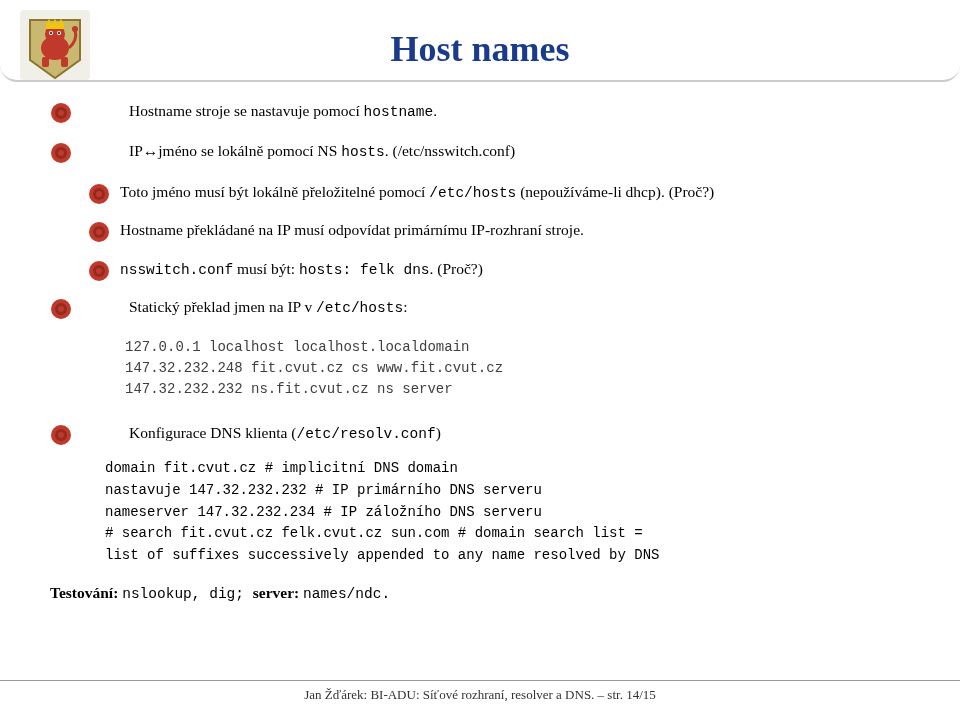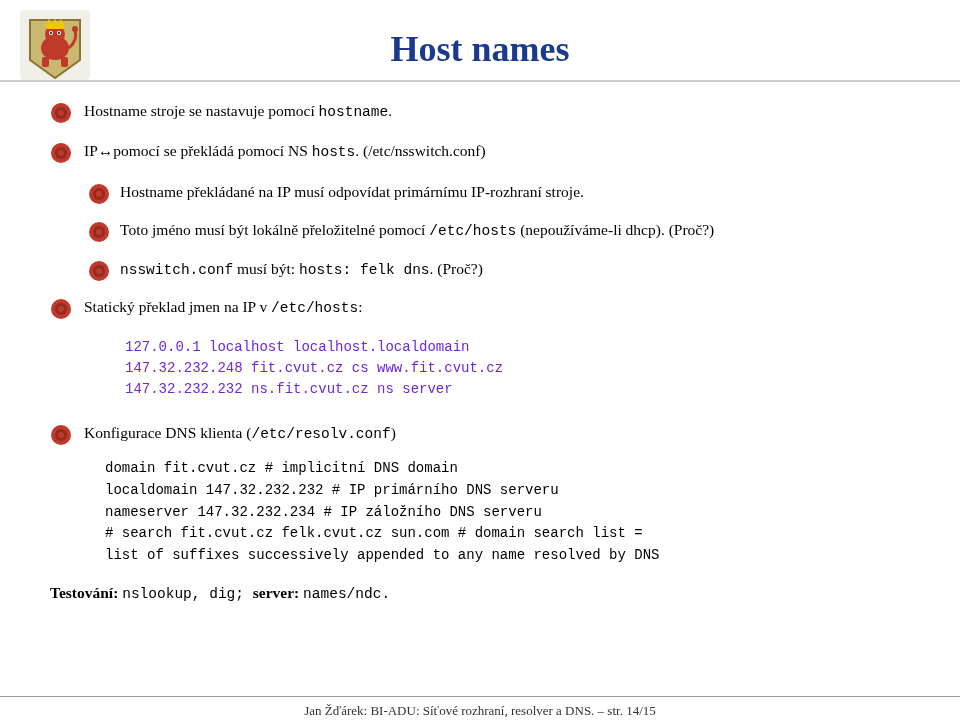--- a/index.html
+++ b/index.html
@@ -18,20 +18,21 @@
       background: #fff;
       position: relative;
     }
 
     
     .header {
       text-align: center;
       padding: 18px 60px 10px 60px;
       border-bottom: 2px solid #ccc;
       position: relative;
+      border-radius: 17px;
     }
 
     .logo {
       position: absolute;
       left: 20px;
       top: 10px;
       width: 70px;
       height: 70px;
     }
 
@@ -48,20 +49,21 @@
       padding: 18px 60px 10px 50px;
     }
 
     
     .bullet-item {
       display: flex;
       align-items: flex-start;
       margin-bottom: 10px;
       font-size: 15.5px;
       line-height: 1.45;
+      gap: 45px;
     }
 
     .bullet-icon {
       flex-shrink: 0;
       margin-right: 12px;
       margin-top: 2px;
     }
 
     .bullet-icon svg {
       width: 22px;
@@ -89,36 +91,36 @@
     }
 
     
     .code-block {
       font-family: 'Courier New', Courier, monospace;
       font-size: 14px;
       margin-left: 75px;
       margin-top: 4px;
       margin-bottom: 4px;
       line-height: 1.5;
-      color: #6d28d9;
+      color: #404040;
     }
 
     .code-block-dns {
       font-family: 'Courier New', Courier, monospace;
       font-size: 14px;
       margin-left: 55px;
       margin-top: 4px;
       line-height: 1.55;
       color: #000;
     }
 
     
     .footer {
       position: absolute;
-      bottom: 0;
+      bottom: 16px;
       left: 0;
       right: 0;
       border-top: 1px solid #999;
       padding: 6px 20px;
       font-size: 13px;
       color: #333;
       display: flex;
       justify-content: center;
       font-family: 'Times New Roman', Times, serif;
     }
@@ -189,47 +191,47 @@
 
     <div class="bullet-item">
       <div class="bullet-icon">
         <svg viewBox="0 0 22 22" xmlns="http://www.w3.org/2000/svg">
           <circle cx="11" cy="11" r="10" fill="#c0392b"></circle>
           <circle cx="11" cy="11" r="6" fill="#922b21"></circle>
           <circle cx="11" cy="11" r="3" fill="#c0392b"></circle>
         </svg>
       </div>
       <div class="bullet-text">
-        <span>IP↔pomocí se překládá pomocí NS </span><span class="mono">hosts</span><span>. (/etc/nsswitch.conf)</span>
+        <span>IP↔jméno se lokálně pomocí NS </span><span class="mono">hosts</span><span>. (/etc/nsswitch.conf)</span>
       </div>
     </div>
 
     <div class="sub-bullet-item">
       <div class="bullet-icon" style="margin-right:10px; margin-top:2px; flex-shrink:0;">
         <svg viewBox="0 0 22 22" xmlns="http://www.w3.org/2000/svg">
           <circle cx="11" cy="11" r="10" fill="#c0392b"></circle>
           <circle cx="11" cy="11" r="6" fill="#922b21"></circle>
           <circle cx="11" cy="11" r="3" fill="#c0392b"></circle>
         </svg>
       </div>
       <div class="bullet-text">
-        <span>Hostname překládané na IP musí odpovídat primárnímu IP-rozhraní stroje.</span>
+        <span>Toto jméno musí být lokálně přeložitelné pomocí </span><span class="mono">/etc/hosts</span><span> (nepoužíváme-li dhcp). (Proč?)</span>
       </div>
     </div>
 
     <div class="sub-bullet-item">
       <div class="bullet-icon" style="margin-right:10px; margin-top:2px; flex-shrink:0;">
         <svg viewBox="0 0 22 22" xmlns="http://www.w3.org/2000/svg">
           <circle cx="11" cy="11" r="10" fill="#c0392b"></circle>
           <circle cx="11" cy="11" r="6" fill="#922b21"></circle>
           <circle cx="11" cy="11" r="3" fill="#c0392b"></circle>
         </svg>
       </div>
       <div class="bullet-text">
-        <span>Toto jméno musí být lokálně přeložitelné pomocí </span><span class="mono">/etc/hosts</span><span> (nepoužíváme-li dhcp). (Proč?)</span>
+        <span>Hostname překládané na IP musí odpovídat primárnímu IP-rozhraní stroje.</span>
       </div>
     </div>
 
     <div class="sub-bullet-item">
       <div class="bullet-icon" style="margin-right:10px; margin-top:2px; flex-shrink:0;">
         <svg viewBox="0 0 22 22" xmlns="http://www.w3.org/2000/svg">
           <circle cx="11" cy="11" r="10" fill="#c0392b"></circle>
           <circle cx="11" cy="11" r="6" fill="#922b21"></circle>
           <circle cx="11" cy="11" r="3" fill="#c0392b"></circle>
         </svg>
@@ -266,21 +268,21 @@
           <circle cx="11" cy="11" r="3" fill="#c0392b"></circle>
         </svg>
       </div>
       <div class="bullet-text">
         <span>Konfigurace DNS klienta (</span><span class="mono">/etc/resolv.conf</span><span>)</span>
       </div>
     </div>
 
     <div class="code-block-dns">
       <div>domain fit.cvut.cz        # implicitní DNS domain</div>
-      <div>localdomain 147.32.232.232 # IP primárního DNS serveru</div>
+      <div>nastavuje 147.32.232.232 # IP primárního DNS serveru</div>
       <div>nameserver 147.32.232.234 # IP záložního DNS serveru</div>
       <div># search fit.cvut.cz felk.cvut.cz sun.com # domain search list =</div>
       <div>  list of suffixes successively appended to any name resolved by DNS</div>
     </div>
 
     <div class="testing-line" style="margin-top: 14px;">
       <strong>Testování:</strong>
       <span class="mono"> nslookup, dig; </span>
       <strong>server:</strong>
       <span class="mono"> names/ndc.</span>

